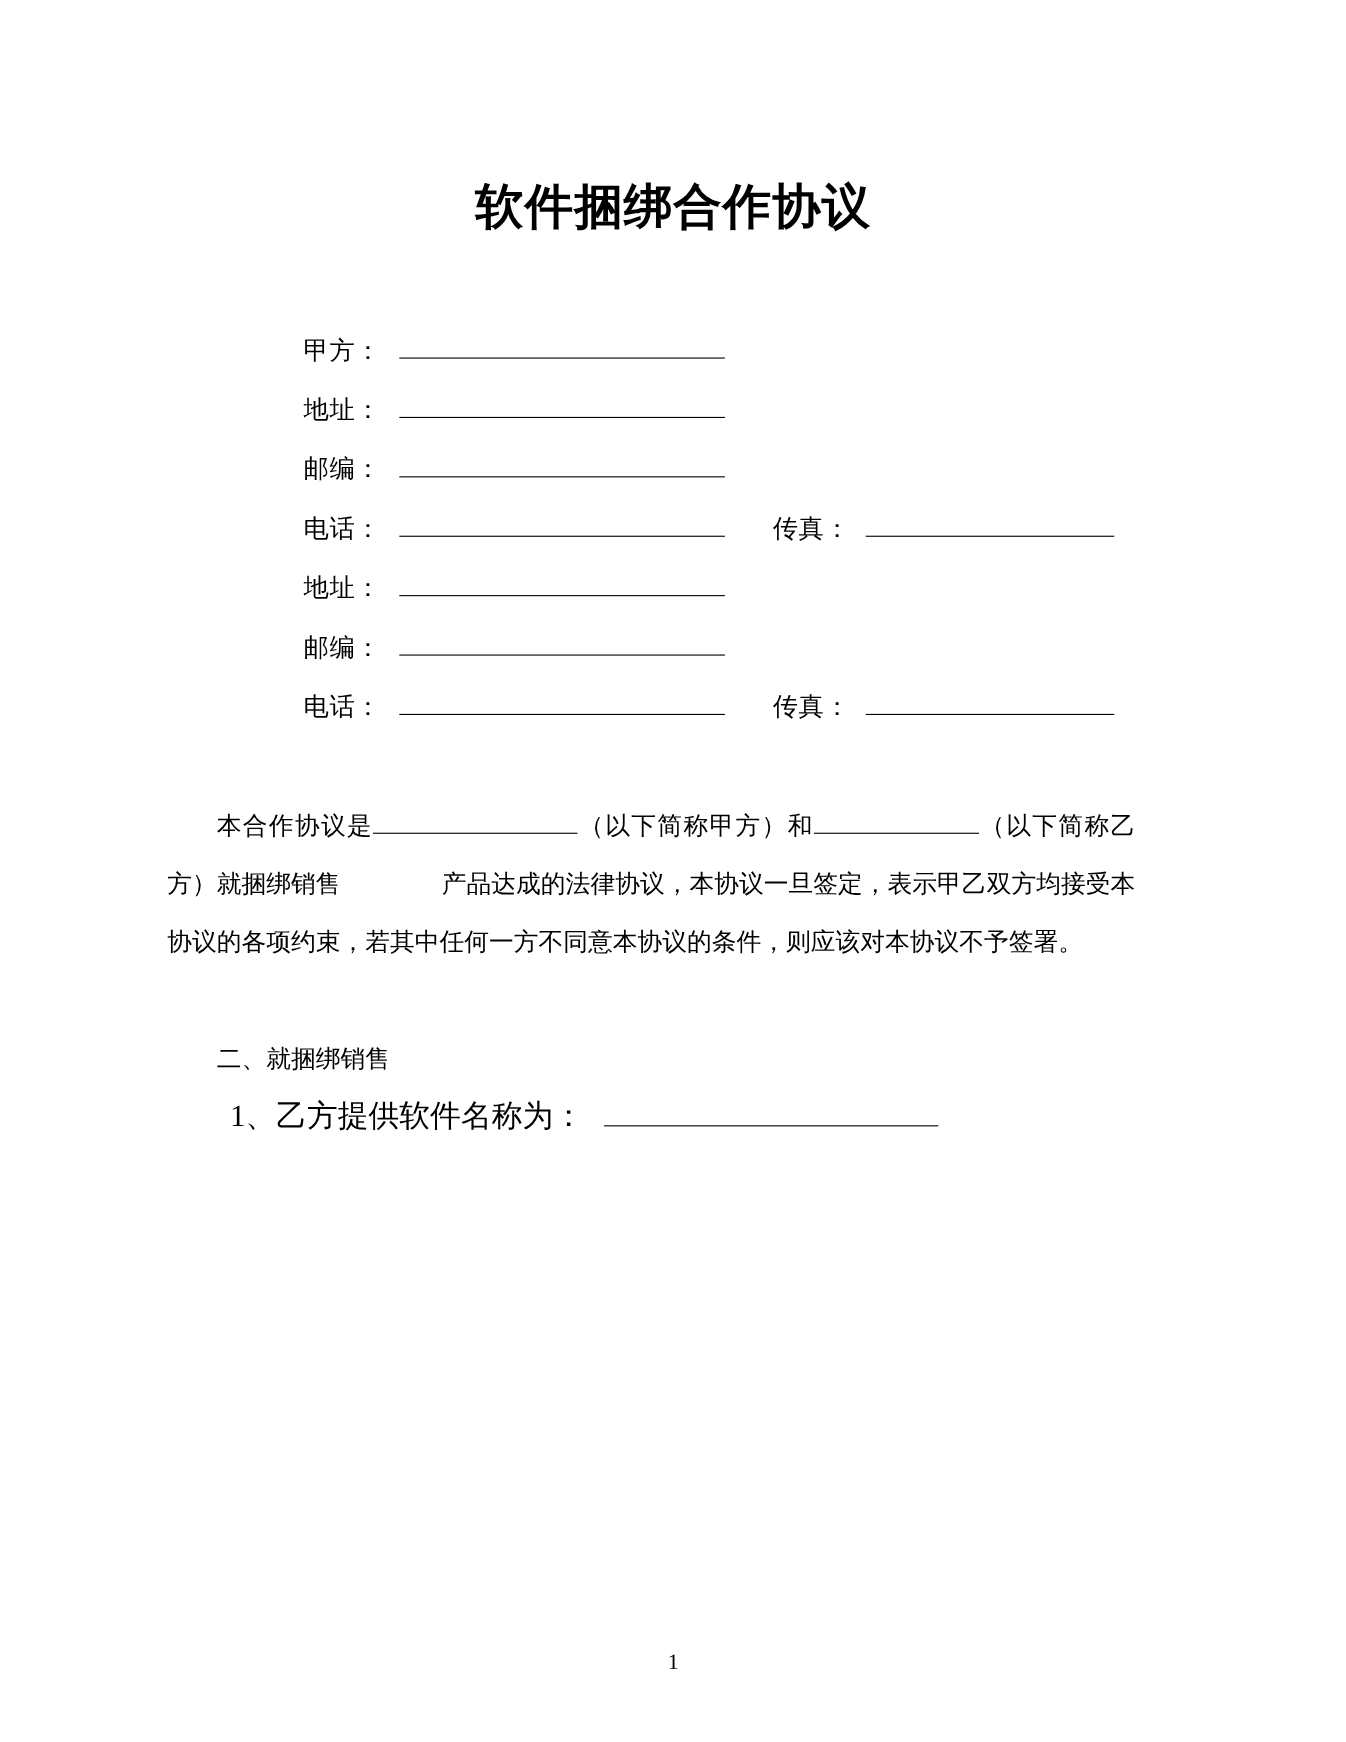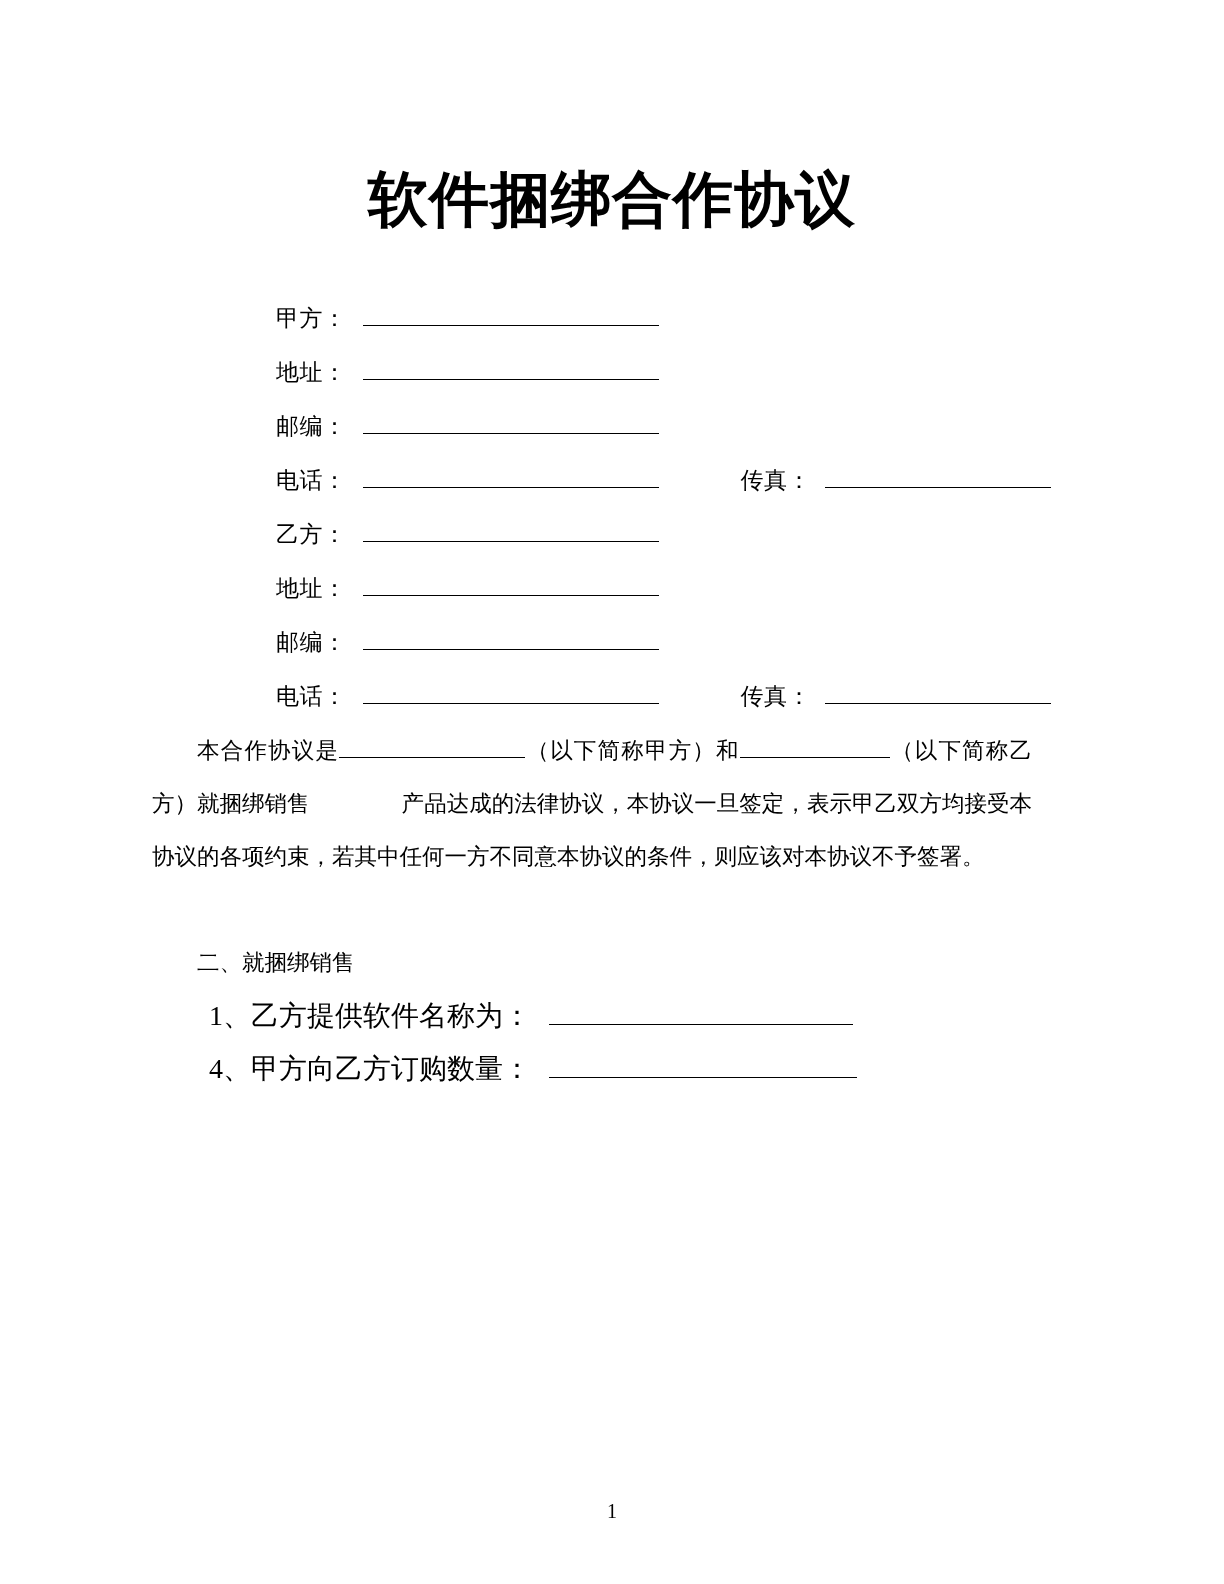--- a/index.html
+++ b/index.html
@@ -22,21 +22,21 @@
 
   
   .doc-title {
     position: absolute;
     left: 0;
     top: 132px;
     width: 1224px;
     text-align: center;
     font-family: Liberation Sans, sans-serif;
     font-weight: bold;
-    font-size: 60px;
+    font-size: 44px;
     letter-spacing: 1px;
     line-height: 56px;
     white-space: pre;
   }
 
   
   .party-block {
     position: absolute;
     left: 276px;
     top: 292px;
@@ -60,21 +60,21 @@
     vertical-align: baseline;
     border-bottom: 1.6px solid #000;
     height: 27px;
   }
   .rule-main   { width: 296px; margin-left: 16px; }
   .rule-fax    { width: 226px; margin-left: 14px; }
   .fax-label {
     display: inline-block;
     font-size: 23px;
     letter-spacing: 0.5px;
-    margin-left: 82px;
+    margin-left: 44px;
   }
 
   
   .body-text {
     position: absolute;
     left: 152px;
     top: 724px;
     width: 880px;
     font-size: 22.5px;
     line-height: 53px;
@@ -158,23 +158,20 @@
     </div>
 
     <div class="party-row">
       <span class="party-label">邮编：</span><span class="party-rule rule-main"></span>
     </div>
 
     <div class="party-row">
       <span class="party-label">电话：</span><span class="party-rule rule-main"></span><span class="fax-label">传真：</span><span class="party-rule rule-fax"></span>
     </div>
 
-    <div class="party-row">
-      <span class="party-label">乙方：</span><span class="party-rule rule-main"></span>
-    </div>
 
     <div class="party-row">
       <span class="party-label">地址：</span><span class="party-rule rule-main"></span>
     </div>
 
     <div class="party-row">
       <span class="party-label">邮编：</span><span class="party-rule rule-main"></span>
     </div>
 
     <div class="party-row">
@@ -190,19 +187,18 @@
 
 
     <div class="spacer-line"></div>
 
     <p class="section-head">二、就捆绑销售</p>
 
     <p class="item-row"><span>1</span><span>、乙方提供软件名称为：</span><span class="item-rule ir-1"></span></p>
 
 
 
-    <p class="item-row"><span>4</span><span>、甲方向乙方订购数量：</span><span class="item-rule ir-4"></span></p>
 
   </div>
 
   <div class="page-number">1</div>
 
 </div>
 
 </body></html>

